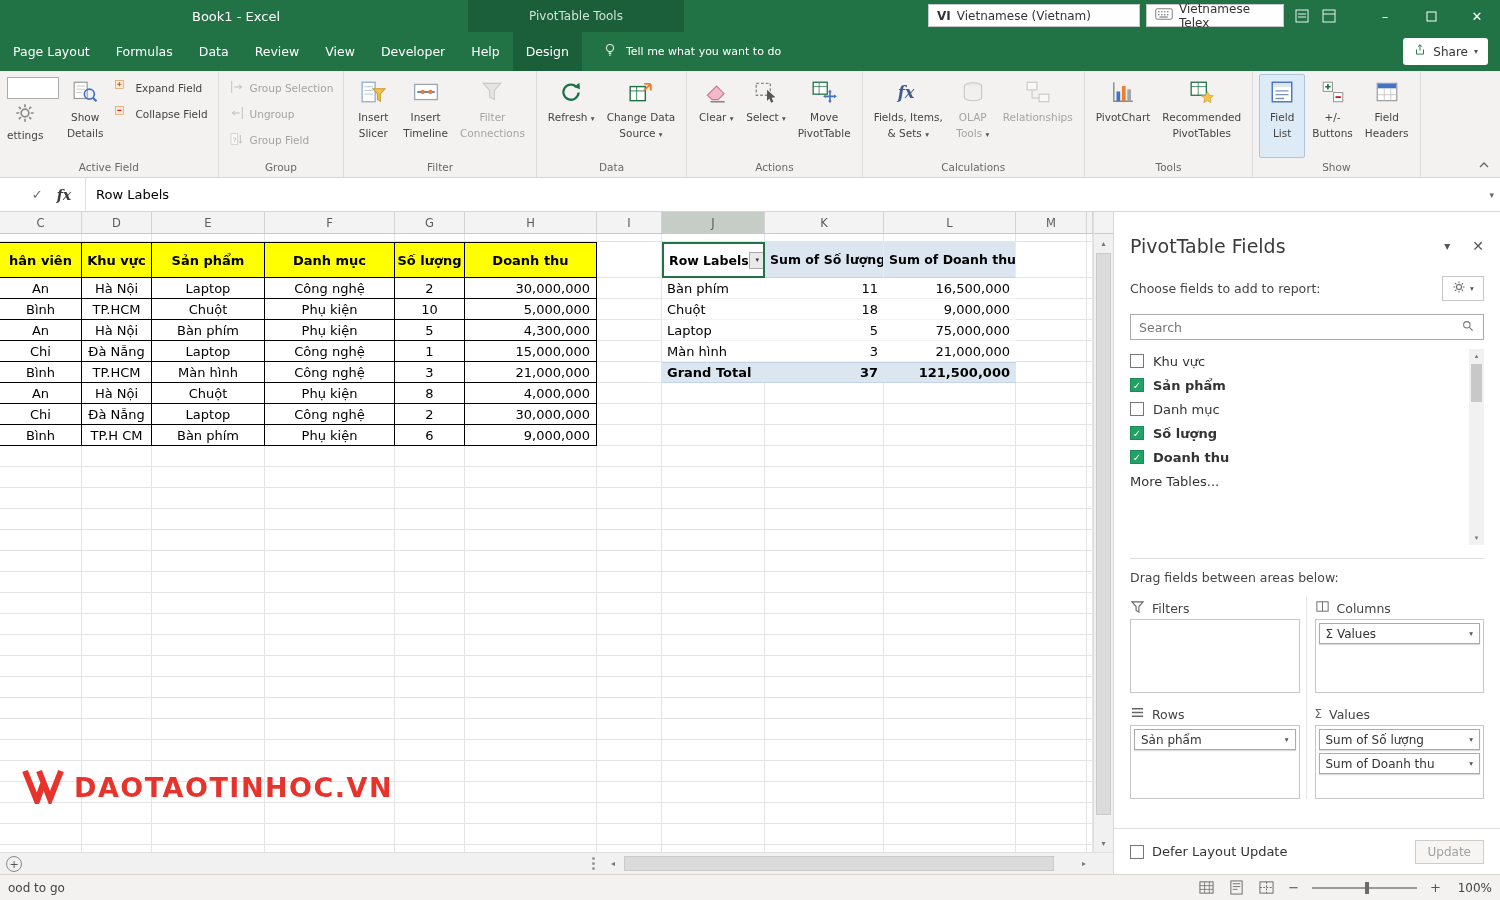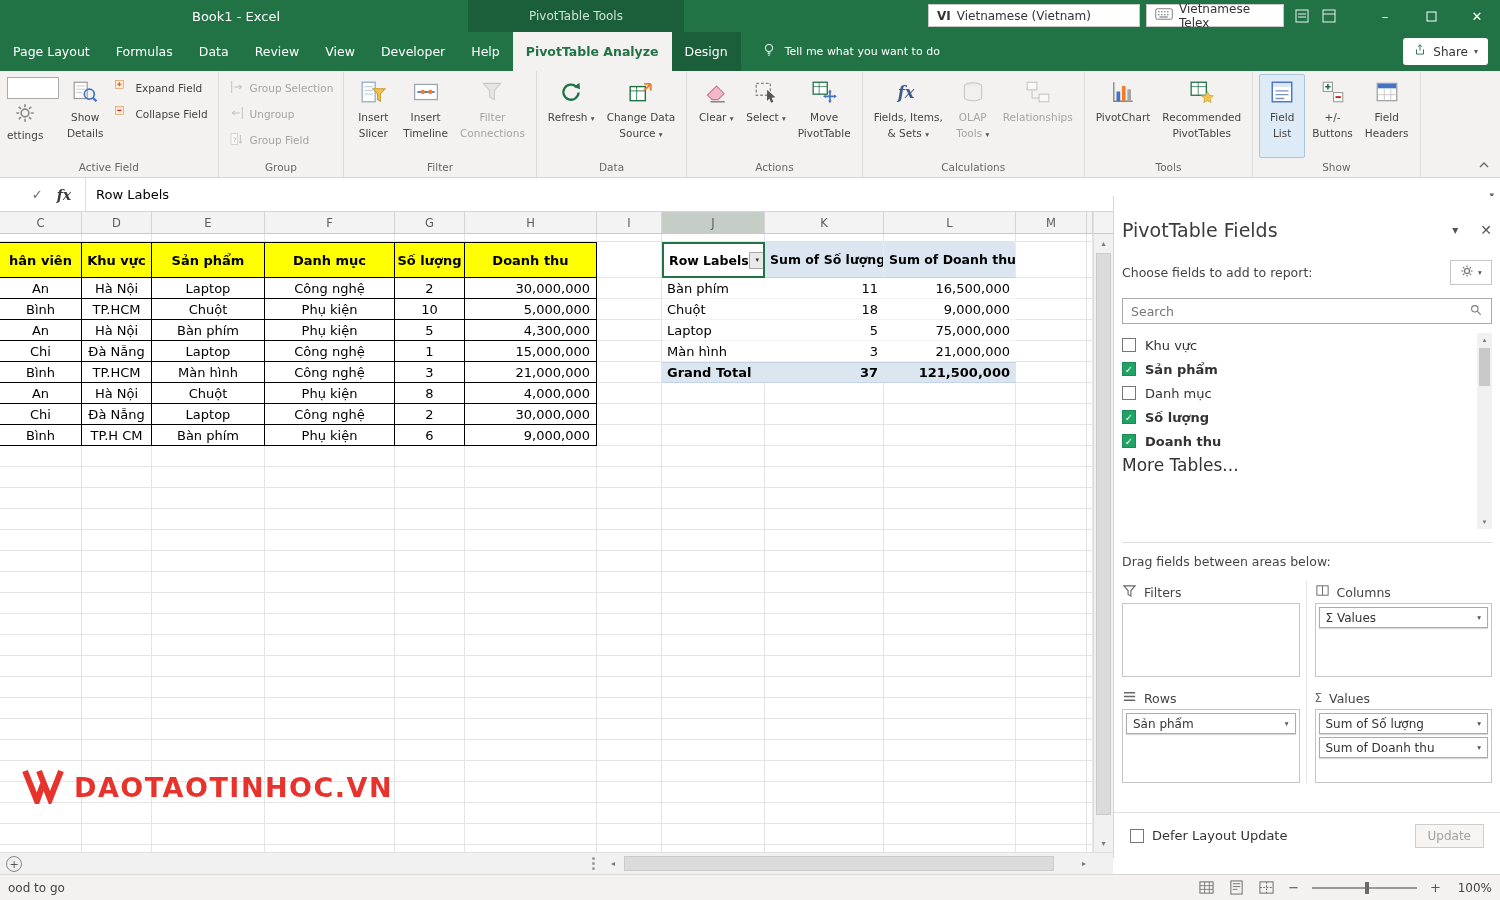--- a/index.html
+++ b/index.html
@@ -96,37 +96,37 @@
 
 .statusbar{position:absolute;left:0;top:874px;width:1500px;height:26px;background:#f3f2f1;border-top:1px solid #d8d6d4;display:flex;align-items:center;padding-left:8px;font-size:12px;color:#444;z-index:30}
 .sb-right{position:absolute;right:8px;display:flex;align-items:center;gap:13px}
 .sb-ico{width:17px;height:17px;display:flex;align-items:center;justify-content:center}
 .zoom-track{width:105px;height:2px;background:#9a9a9a;position:relative}
 .zoom-thumb{position:absolute;left:50%;top:-5px;width:4px;height:12px;background:#6a6a6a}
 .zoom-sign{font-size:13px;color:#555}
 .zoom-label{width:38px;text-align:right;color:#444}
 
 
-.pane{position:absolute;left:1113px;top:196px;width:387px;height:662px;background:#fff;border-left:1px solid #d8d6d4;padding:0 8px;z-index:7}
+.pane{position:absolute;left:1113px;top:212px;width:387px;height:662px;background:#fff;border-left:1px solid #d8d6d4;padding:0 16px;z-index:7}
 .pane-title-row{margin-top:23px;display:flex;align-items:center}
 .pane-title{flex:1;font-size:19px;color:#3b3b3b}
 .pane-ico{color:#555;margin-left:22px;font-size:12px}
 .choose-row{margin-top:19px;display:flex;align-items:center}
 .choose-text{flex:1;font-size:12.5px;color:#444}
 .gear-btn{width:42px;height:25px;border:1px solid #c8c6c4;background:#fff;display:flex;align-items:center;justify-content:center;gap:4px}
 .search-box{margin-top:13px;height:26px;border:1px solid #ababab;display:flex;align-items:center;padding:0 8px;gap:6px}
 .search-input{flex:1;border:none;outline:none;font-size:12.5px;color:#333;font-family:inherit;background:transparent}
 .search-input::placeholder{color:#767676}
 .field-list{margin-top:9px;height:196px;position:relative}
 .fl-items{margin-right:20px}
 .fl-item{height:24px;display:flex;align-items:center;gap:9px;font-size:13px;color:#333}
 .fl-item.checked .fl-lbl{font-weight:bold}
 .cb{width:14px;height:14px;border:1px solid #767676;background:#fff;flex:none;display:flex;align-items:center;justify-content:center;font-size:10px;color:#fff}
 .cb.on{background:#21a366;border-color:#1b8a56}
-.more-tables{height:24px;display:flex;align-items:center;font-size:17px;color:#333}
+.more-tables{height:24px;display:flex;align-items:center;font-size:13px;color:#333}
 .fl-scroll{position:absolute;right:0;top:0;width:15px;height:196px;background:#f1f1f1}
 .fl-sarrow{height:14px;display:flex;align-items:center;justify-content:center;font-size:7px;color:#787878}
 .fl-sthumb{position:absolute;left:2px;right:2px;top:15px;height:38px;background:#c8c8c8}
 .fl-sbottom{position:absolute;bottom:0;left:0;right:0}
 .pane-sep{margin-top:13px;border-top:1px solid #e1dfdd}
 .drag-hint{margin-top:11px;font-size:12.5px;color:#444}
 .areas{margin-top:12px;display:grid;grid-template-columns:1fr 1fr;column-gap:15px;row-gap:10px;position:relative}
 .areas::before{content:"";position:absolute;left:calc(50% - 1px);top:0;bottom:0;width:1px;background:#e8e6e4}
 .area-head{height:22px;display:flex;align-items:center;gap:7px;font-size:12.5px;color:#444}
 .area-box{height:74px;border:1px solid #c8c6c4;background:#fff;padding:3px;display:flex;flex-direction:column;gap:3px;overflow:hidden}
@@ -179,21 +179,20 @@
 
 <div class="tabrow">
   <div class="tabs">
       <div class="tab">Page Layout</div>
       <div class="tab">Formulas</div>
       <div class="tab">Data</div>
       <div class="tab">Review</div>
       <div class="tab">View</div>
       <div class="tab">Developer</div>
       <div class="tab">Help</div>
-      <div class="tab active">PivotTable Analyze</div>
       <div class="tab ctx">Design</div>
     </div>
   <div class="tellme">
     <span><svg width="16" height="16" viewBox="0 0 24 24">
           <circle cx="12" cy="9" r="5.5" fill="none" stroke="#fff" stroke-width="1.5"></circle>
           <path d="M10 15h4M10 17.5h4M11 20h2" stroke="#fff" stroke-width="1.5"></path>
         </svg></span>
     <span>Tell me what you want to do</span>
   </div>
   <div class="share-btn">

